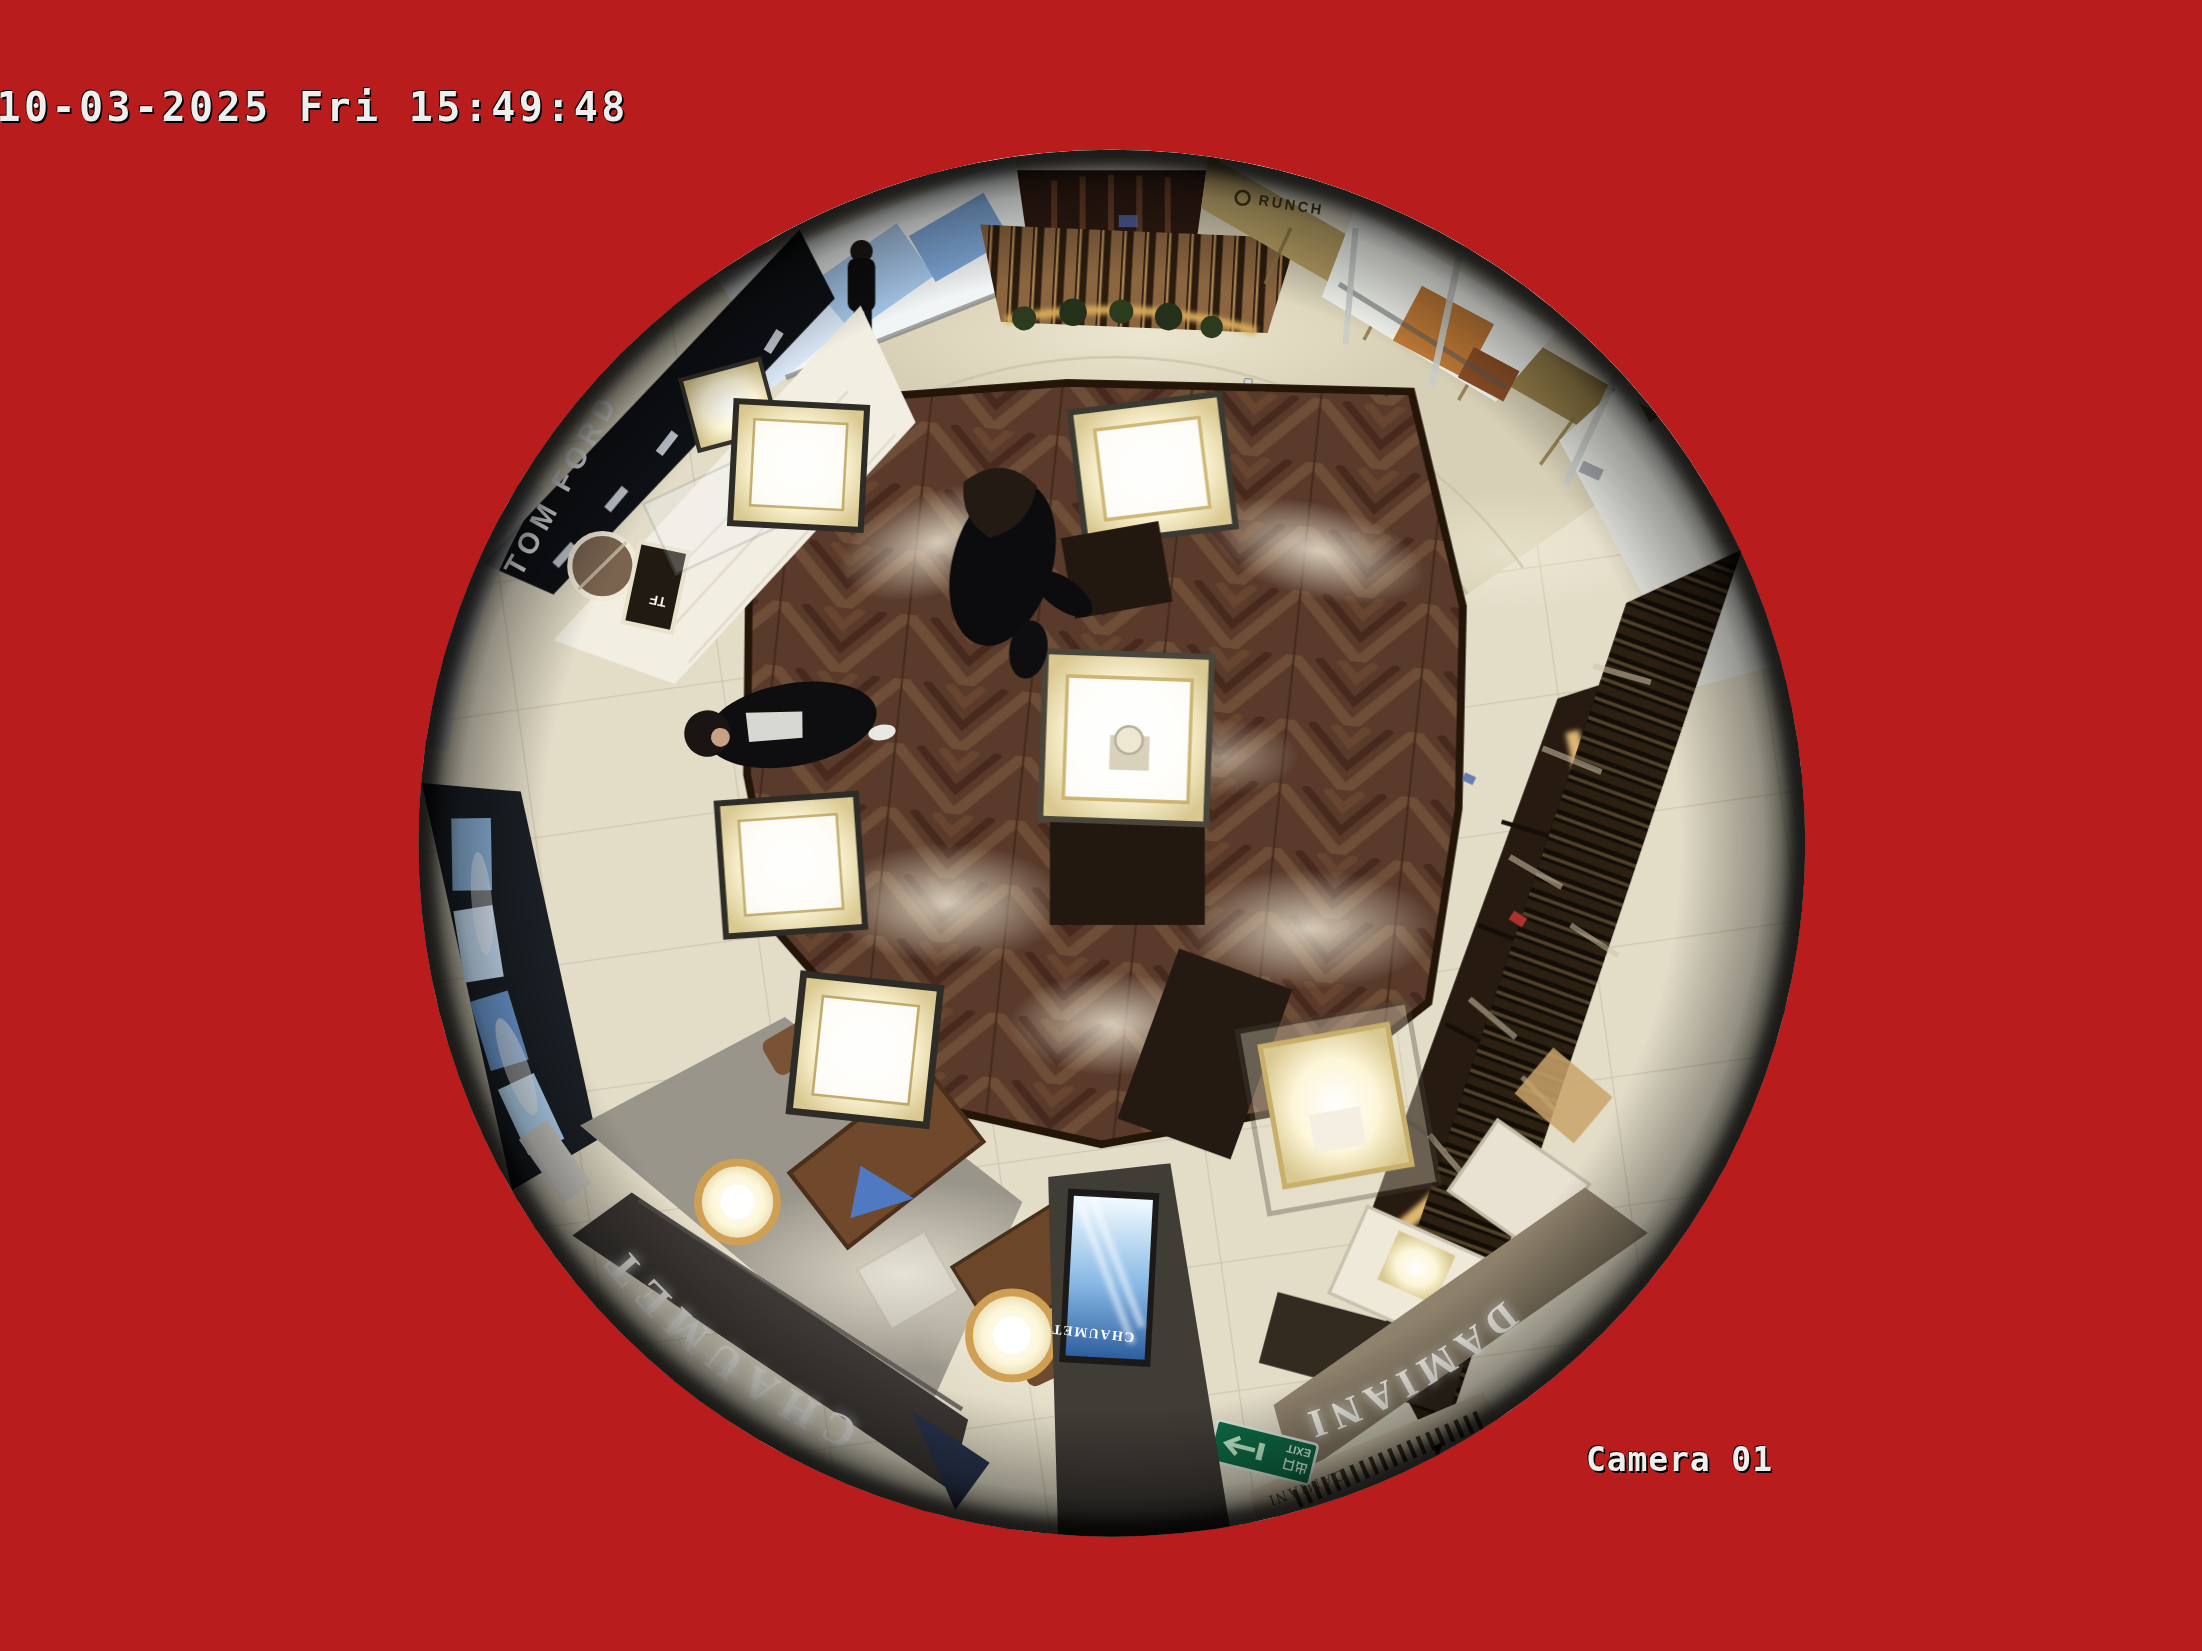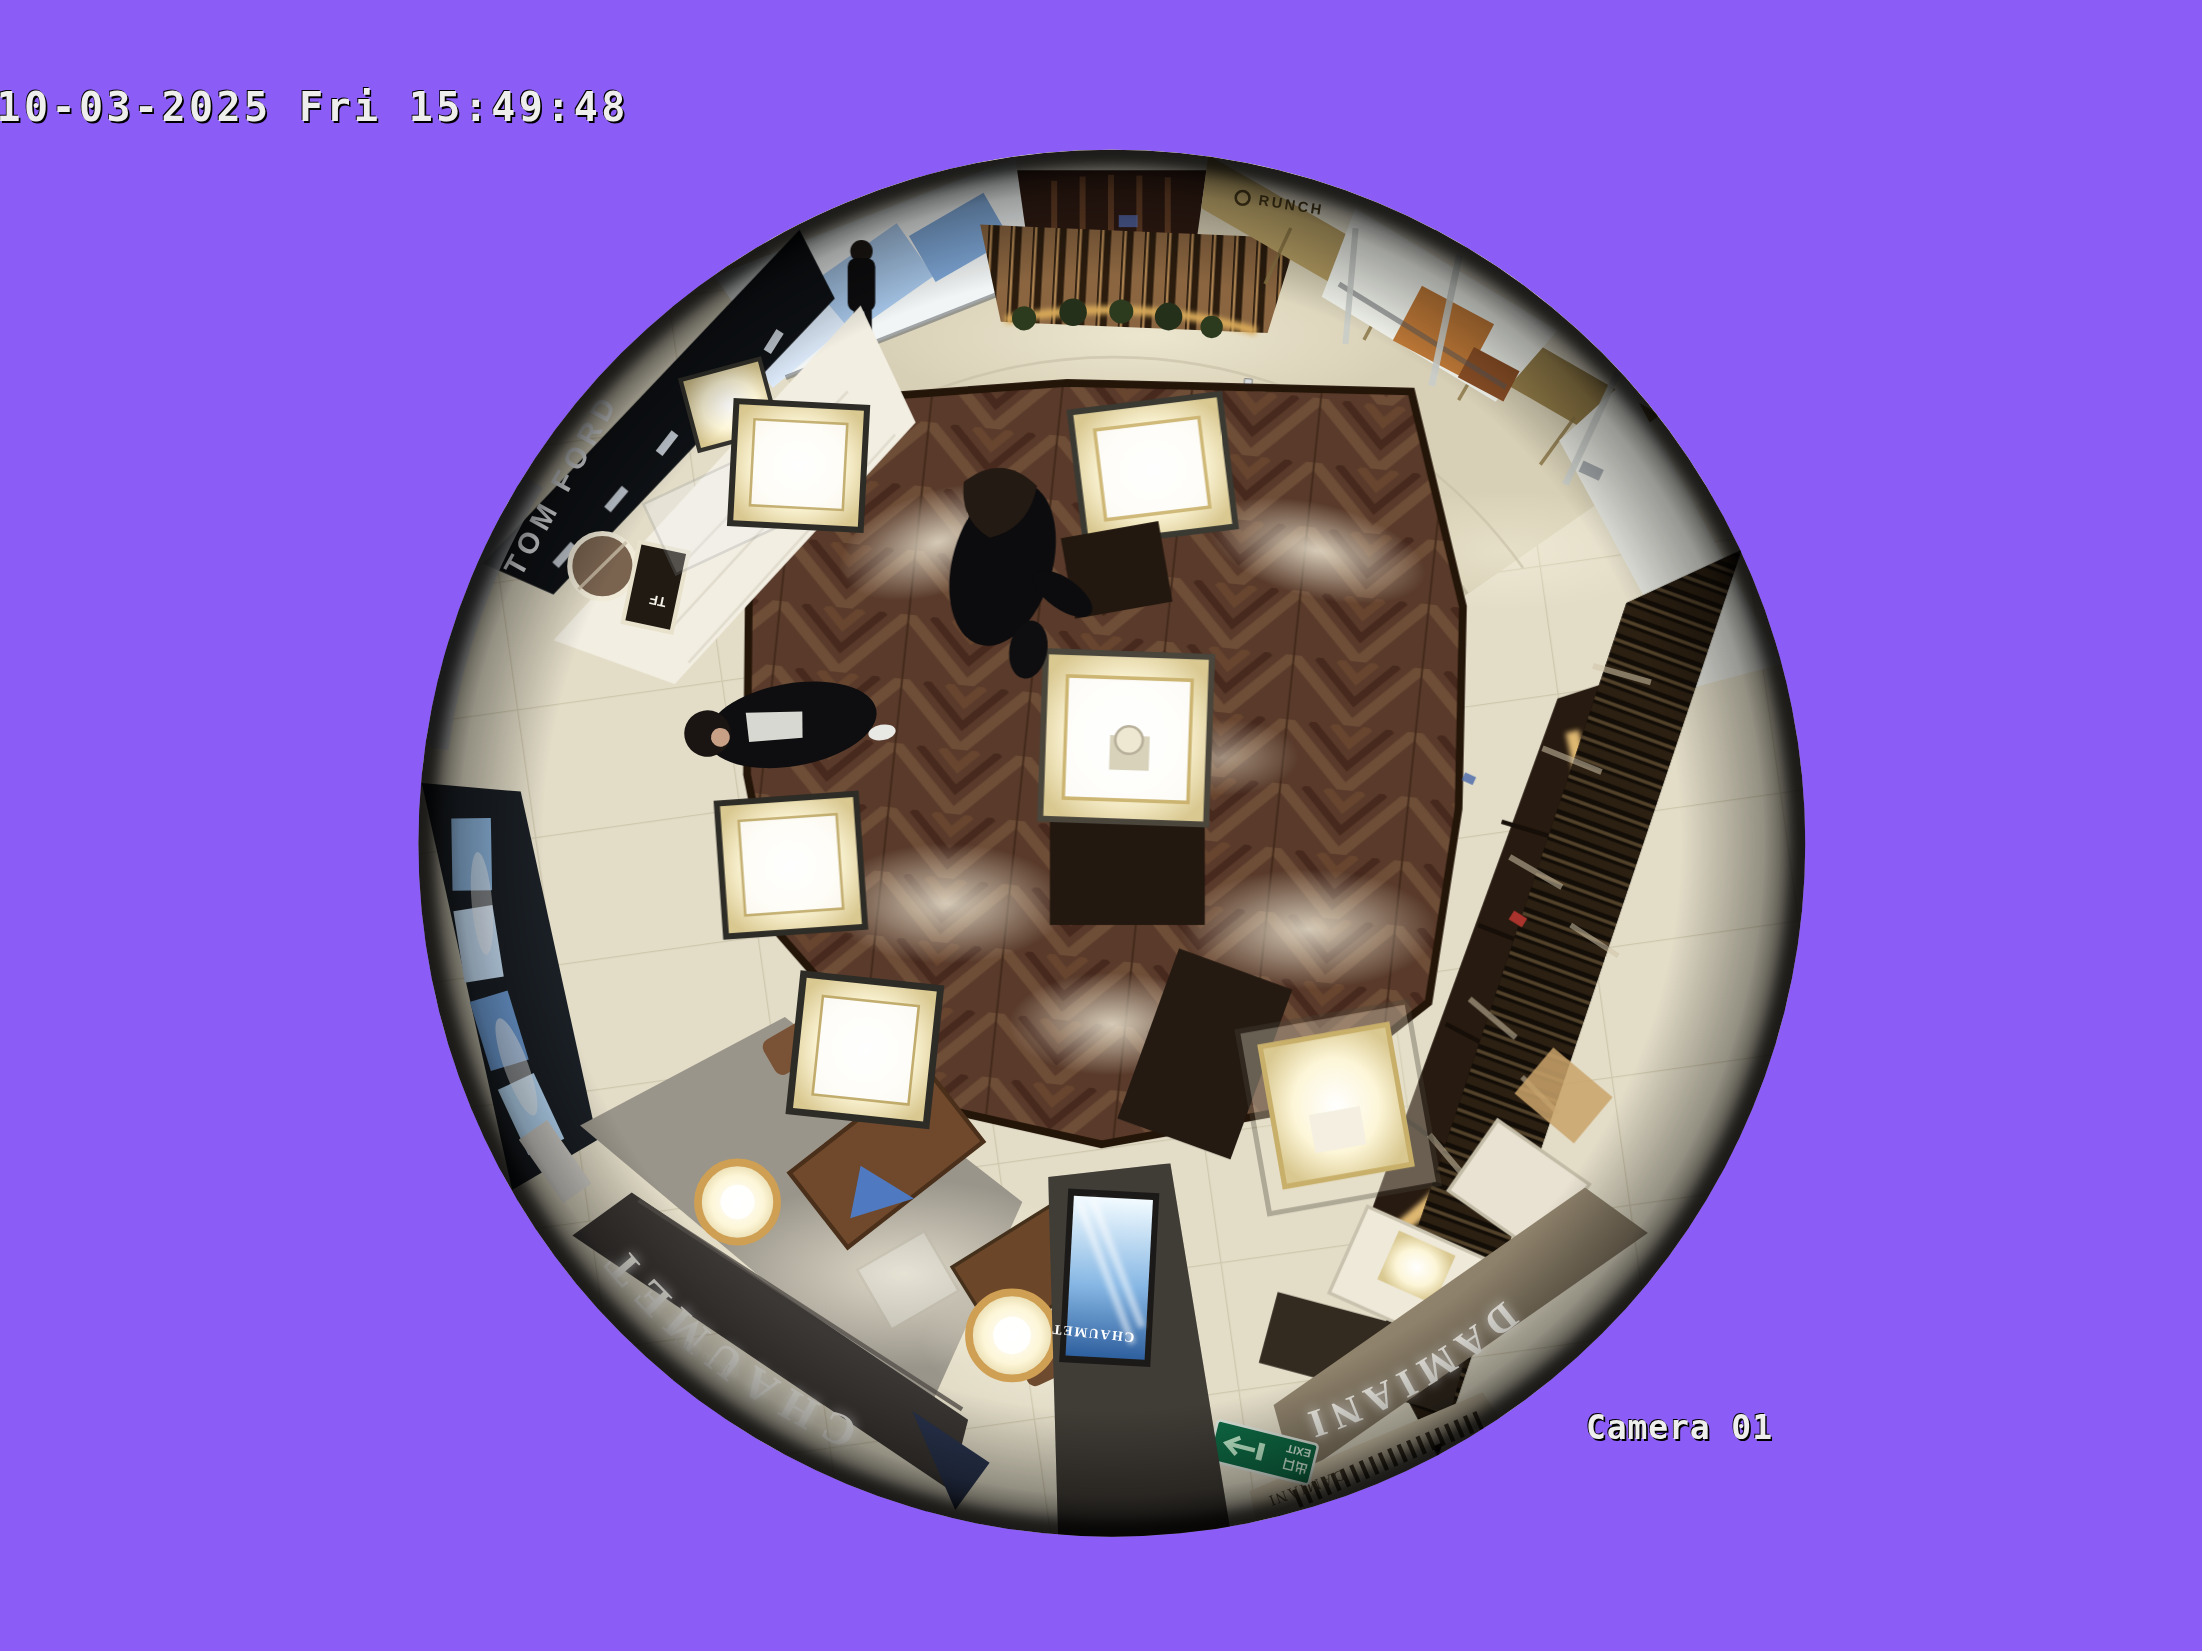--- a/index.html
+++ b/index.html
@@ -1,21 +1,21 @@
 <!DOCTYPE html>
 <html style="font-size:13.8px"><head>
 <meta charset="utf-8">
 <style>
   html,body{margin:0;padding:0;background:#060606;}
-  .stage{position:relative;width:2203px;height:1652px;background:#8b5cf6;overflow:hidden;
+  .stage{position:relative;width:2203px;height:1652px;background:#b91c1c;overflow:hidden;
          font-family:"DejaVu Sans", sans-serif;}
   .osd{position:absolute;font-family:"DejaVu Sans Mono", monospace;font-weight:bold;
        color:#eeeeec;text-shadow:1.7px 1.7px 0 #000,-0.9px -0.9px 0 #000;white-space:pre;}
   .osd-timestamp{left:-3.4px;top:84px;font-size:40px;letter-spacing:3.4px;}
-  .osd-camera{left:1586px;top:1408px;font-size:33px;letter-spacing:0.9px;}
+  .osd-camera{left:1586px;top:1440px;font-size:33px;letter-spacing:0.9px;}
   svg{position:absolute;left:0;top:0;}
   text{user-select:none;}
 </style>
 </head>
 <body>
 
 <div class="stage">
 
 <svg width="2203" height="1652" viewBox="0 0 2560 1920">
 <defs>

